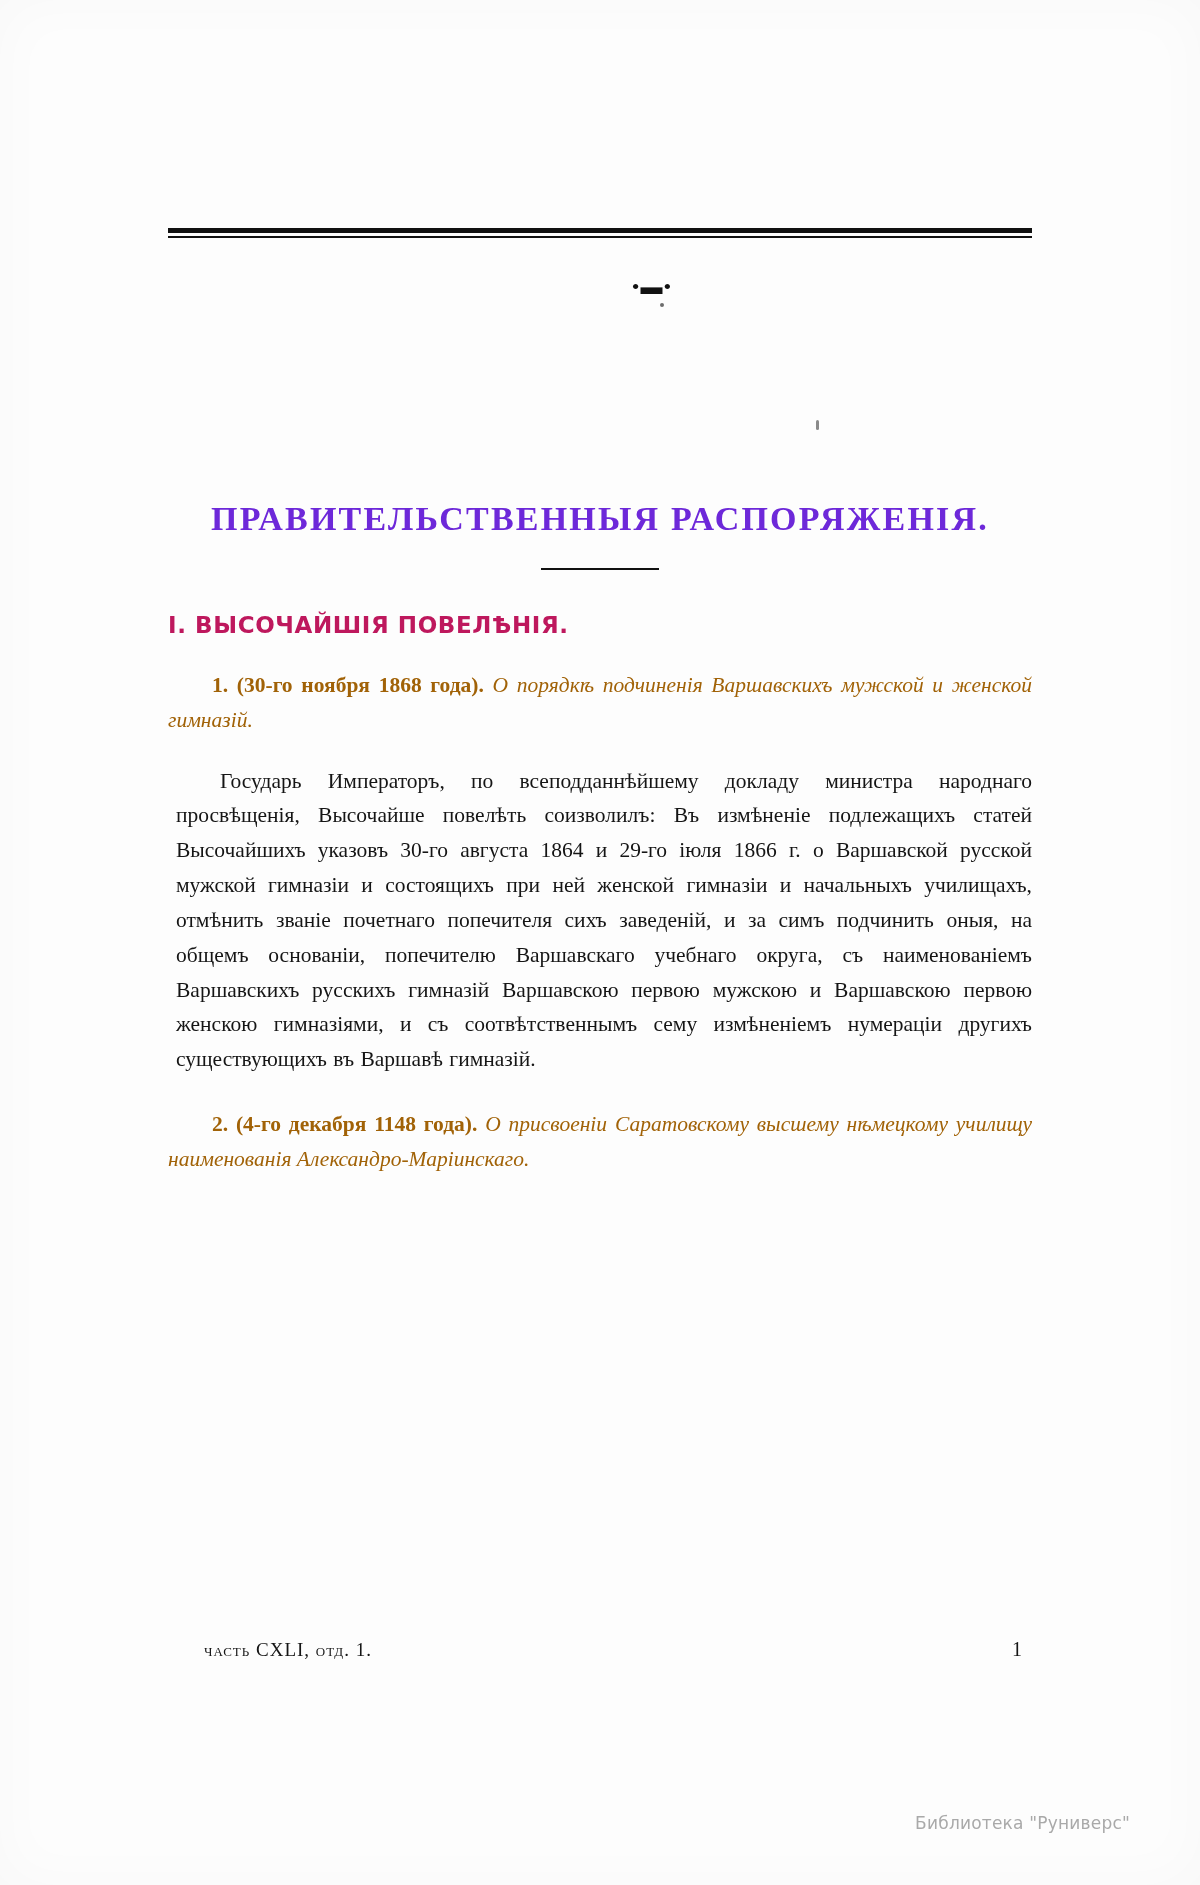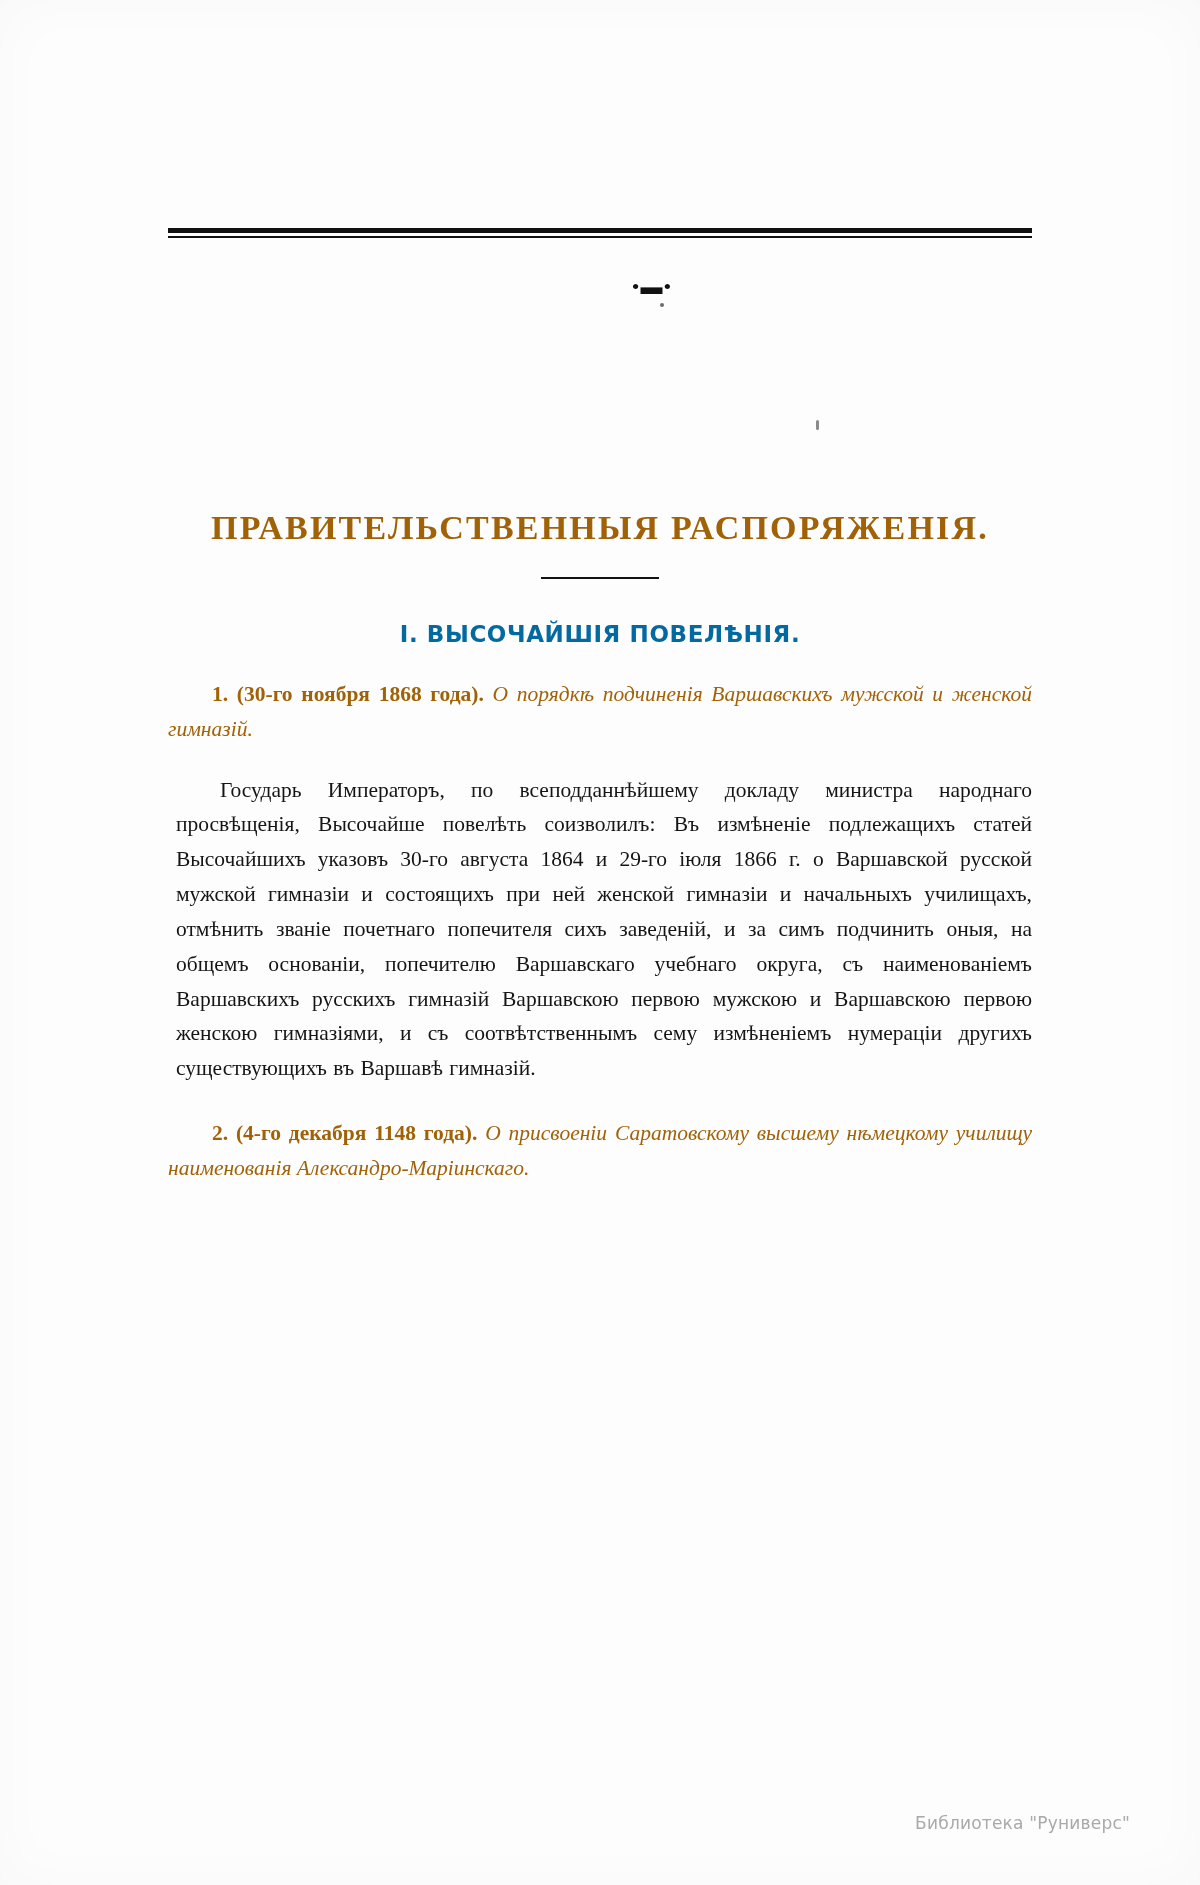--- a/index.html
+++ b/index.html
@@ -65,44 +65,43 @@
   .speck.s2 { left: 816px; top: 420px; width: 3px; height: 10px; border-radius: 2px; background: #8a8a8a; }
 
   .content {
     position: absolute;
     left: 168px;
     top: 500px;
     width: 864px;
   }
 
   h1.doc-title {
-    margin: 9px;
+    margin: 0;
     font-family: "Liberation Serif", serif;
     font-size: 34px;
     font-weight: 700;
     letter-spacing: 2.2px;
     text-align: center;
-    color: #a16207;
+    color: #6d28d9;
   }
 
   .title-rule {
     width: 118px;
     height: 2px;
     background: #111;
     margin: 30px auto 0 auto;
   }
 
   h2.section-title {
     margin: 42px 0 0 0;
     font-family: "DejaVu Sans", sans-serif;
     font-size: 23px;
     font-weight: 700;
     letter-spacing: 0.6px;
-    text-align: center;
-    color: #0369a1;
+    color: #be185d;
   }
 
   p.body-par {
     margin: 26px 0 0 8px;
     font-size: 21.5px;
     line-height: 1.62;
     text-align: justify;
     text-indent: 44px;
     word-spacing: 1px;
     color: #151515;
@@ -190,17 +189,21 @@
 
     <p class="entry">
       <span class="bold">2.</span>
       <span class="bold">(4-го декабря 1148 года).</span>
       <span class="it">О присвоеніи Саратовскому высшему нѣмецкому училищу наименованія Александро-Маріинскаго.</span>
     </p>
 
 
   </div>
 
+  <div class="footer">
+    <span class="signature">часть CXLI, отд. 1.</span>
+    <span class="page-no">1</span>
+  </div>
 
   <div class="watermark">Библиотека "Руниверс"</div>
 
   <div class="edge-shadow"></div>
 </div>
 
 </body></html>

